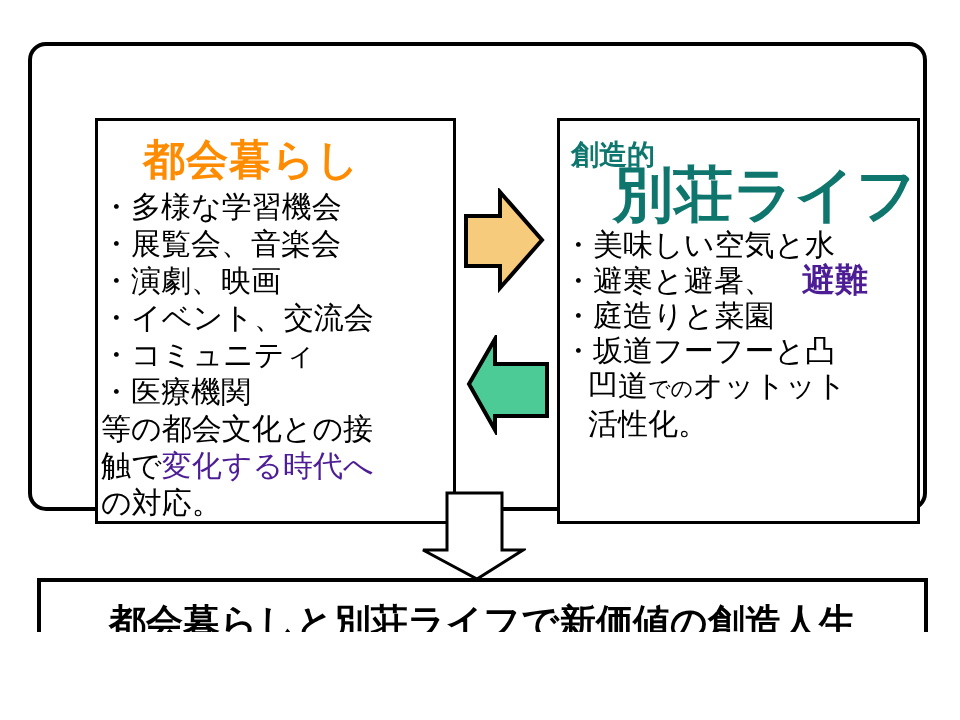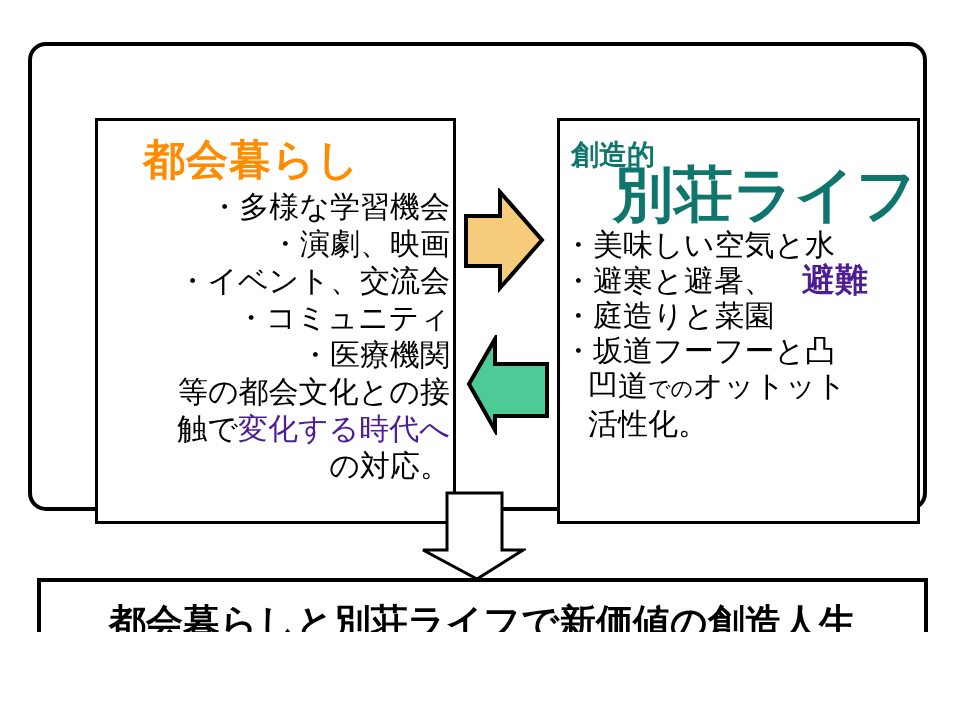--- a/index.html
+++ b/index.html
@@ -23,21 +23,21 @@
   }
   .orange{color:#FF8C00;}
   .green{color:#0f766e;}
   .red{color:#4c1d95;}
   .subtitle{
     font-weight:bold;font-size:28px;line-height:32px;margin-top:18px;margin-left:8px;
   }
   .big-title{
     font-weight:bold;font-size:60px;line-height:48px;margin-left:50px;white-space:nowrap;
   }
-  .left-box .line{font-size:30px;line-height:37px;color:#000;white-space:nowrap;text-align:right;}
+  .left-box .line{font-size:30px;line-height:37px;color:#000;white-space:nowrap;}
   .left-box .first-line{margin-top:4px;}
   .right-box .line{font-size:30px;line-height:35px;color:#000;white-space:nowrap;}
   .right-box .first-line{margin-top:8px;}
   .indent{margin-left:25px;}
   .hinan{font-weight:bold;font-size:33px;margin-left:28px;}
   .small-inline{font-size:22px;}
   .arrow-svg{position:absolute;}
   .right-arrow{left:430px;top:142px;}
   .left-arrow{left:433px;top:289px;}
   .down-arrow{left:420px;top:490px;z-index:5;}
@@ -53,20 +53,21 @@
 </head>
 <body>
 
 <div class="canvas">
 
   <div class="outer-box">
 
     <div class="inner-box left-box">
       <div class="box-title orange">都会暮らし</div>
       <div class="line first-line">・多様な学習機会</div>
+      <div class="line">・展覧会、音楽会</div>
       <div class="line">・演劇、映画</div>
       <div class="line">・イベント、交流会</div>
       <div class="line">・コミュニティ</div>
       <div class="line">・医療機関</div>
       <div class="line">等の都会文化との接</div>
       <div class="line"><span>触で</span><span class="red">変化する時代へ</span></div>
       <div class="line red">の対応。</div>
     </div>
 
     <div class="inner-box right-box">

